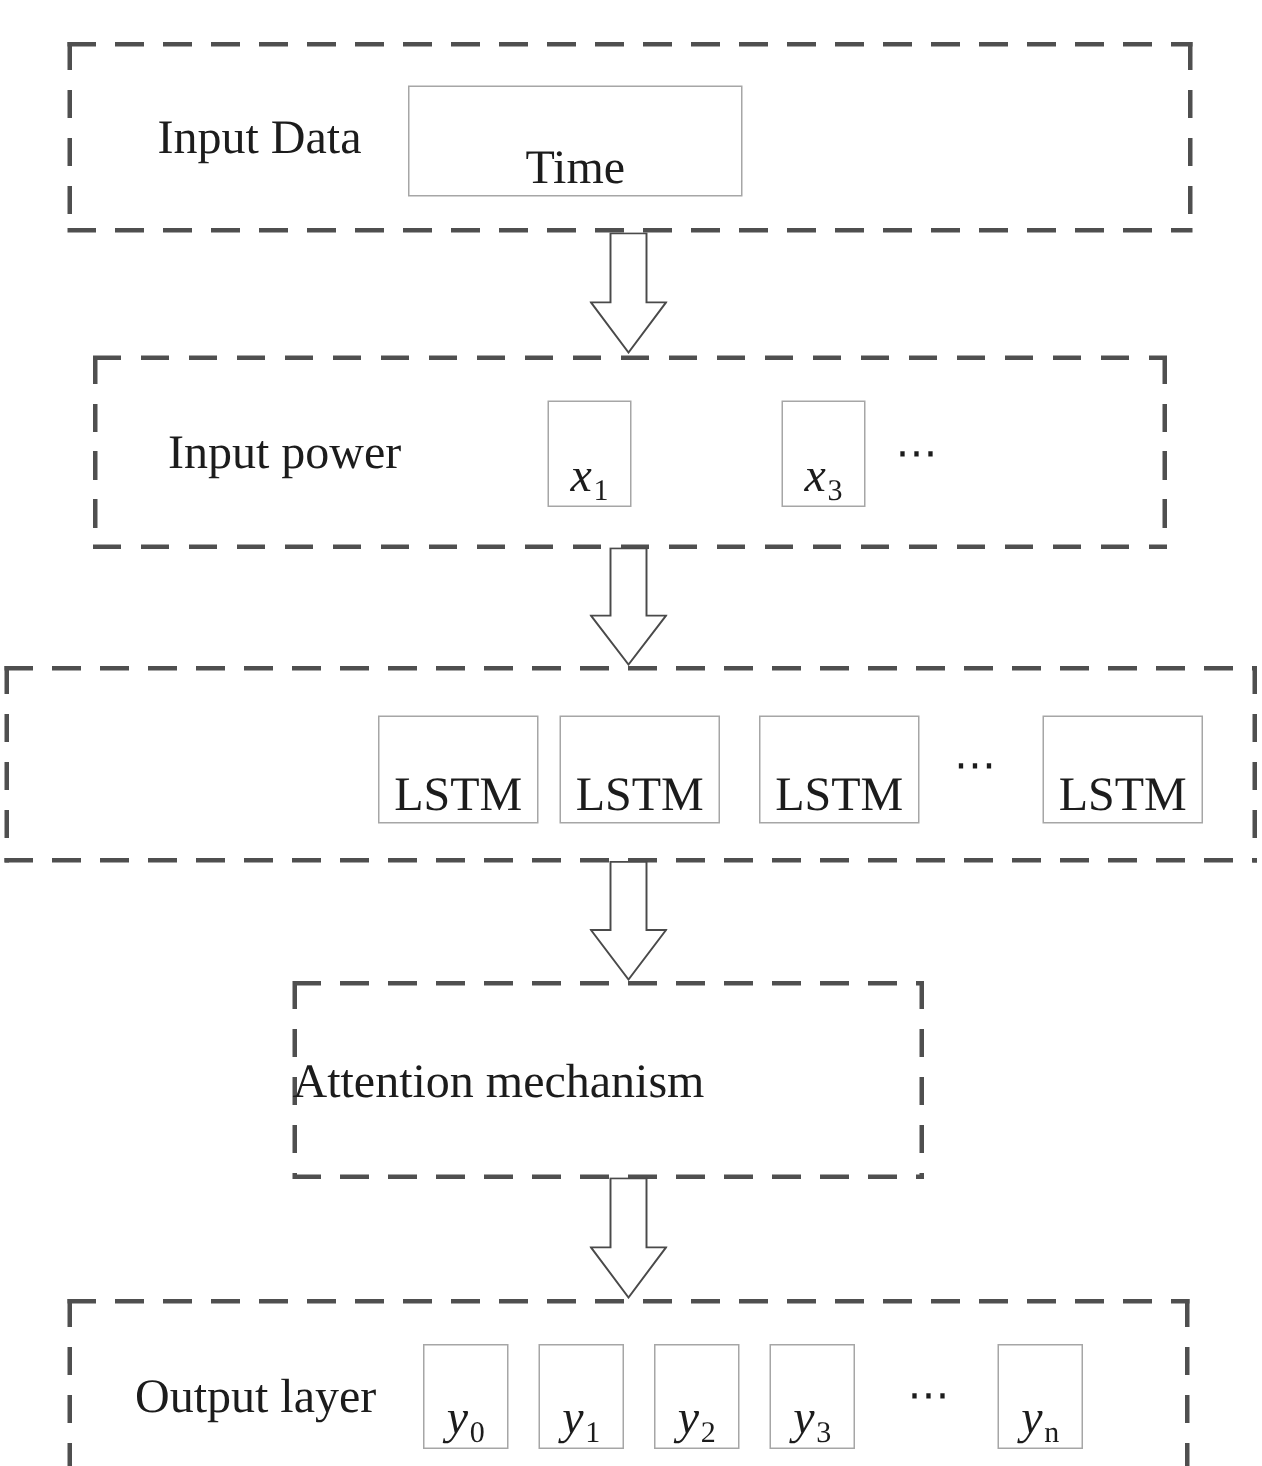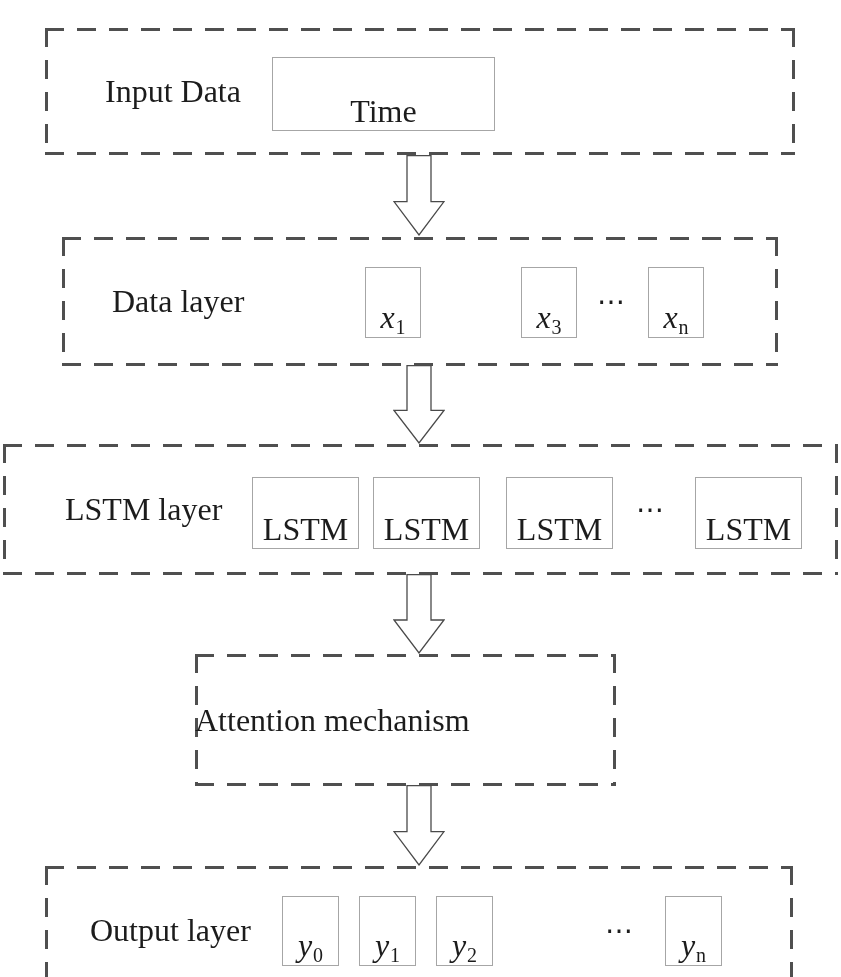--- a/index.html
+++ b/index.html
@@ -66,39 +66,35 @@
     <div class="solid-box" style="left:227px;top:29px;width:221px;height:72px">
       <span>Time</span>
     </div>
   </section>
 
   <svg class="arrow" style="left:393px;top:131px" width="52" height="81" viewBox="0 0 52 80" preserveAspectRatio="none">
     <polygon points="14,0.5 38,0.5 38,46 51,46 26,79 1,46 14,46"></polygon>
   </svg>
 
   <section class="dashed-box" id="box-input-layer">
-    <span class="row-label" style="left:50px">Data layer</span>
+    <span class="row-label" style="left:50px">Input power</span>
     <div class="solid-box var" style="left:303px;top:30px;width:54px;height:69px">
       <span><i>x</i><sub>1</sub></span>
     </div>
     <div class="solid-box var" style="left:459px;top:30px;width:54px;height:69px">
       <span><i>x</i><sub>3</sub></span>
     </div>
     <span class="dots" style="left:530px">⋯</span>
-    <div class="solid-box var" style="left:586px;top:30px;width:54px;height:69px">
-      <span><i>x</i><sub>n</sub></span>
-    </div>
   </section>
 
   <svg class="arrow" style="left:393px;top:341px" width="52" height="79" viewBox="0 0 52 80" preserveAspectRatio="none">
     <polygon points="14,0.5 38,0.5 38,46 51,46 26,79 1,46 14,46"></polygon>
   </svg>
 
   <section class="dashed-box" id="box-lstm-layer">
-    <span class="row-label" style="left:62px">LSTM layer</span>
     <div class="solid-box" style="left:249px;top:33px;width:105px;height:70px">
       <span>LSTM</span>
     </div>
     <div class="solid-box" style="left:370px;top:33px;width:105px;height:70px">
       <span>LSTM</span>
     </div>
     <div class="solid-box" style="left:503px;top:33px;width:105px;height:70px">
       <span>LSTM</span>
     </div>
     <span class="dots" style="left:628px">⋯</span>
@@ -123,19 +119,22 @@
     <span class="row-label" style="left:45px">Output layer</span>
     <div class="solid-box var" style="left:237px;top:30px;width:55px;height:68px">
       <span><i>y</i><sub>0</sub></span>
     </div>
     <div class="solid-box var" style="left:314px;top:30px;width:55px;height:68px">
       <span><i>y</i><sub>1</sub></span>
     </div>
     <div class="solid-box var" style="left:391px;top:30px;width:55px;height:68px">
       <span><i>y</i><sub>2</sub></span>
     </div>
+    <div class="solid-box var" style="left:468px;top:30px;width:55px;height:68px">
+      <span><i>y</i><sub>3</sub></span>
+    </div>
     <span class="dots" style="left:555px">⋯</span>
     <div class="solid-box var" style="left:620px;top:30px;width:55px;height:68px">
       <span><i>y</i><sub>n</sub></span>
     </div>
   </section>
 
 </div>
 
 </body></html>

